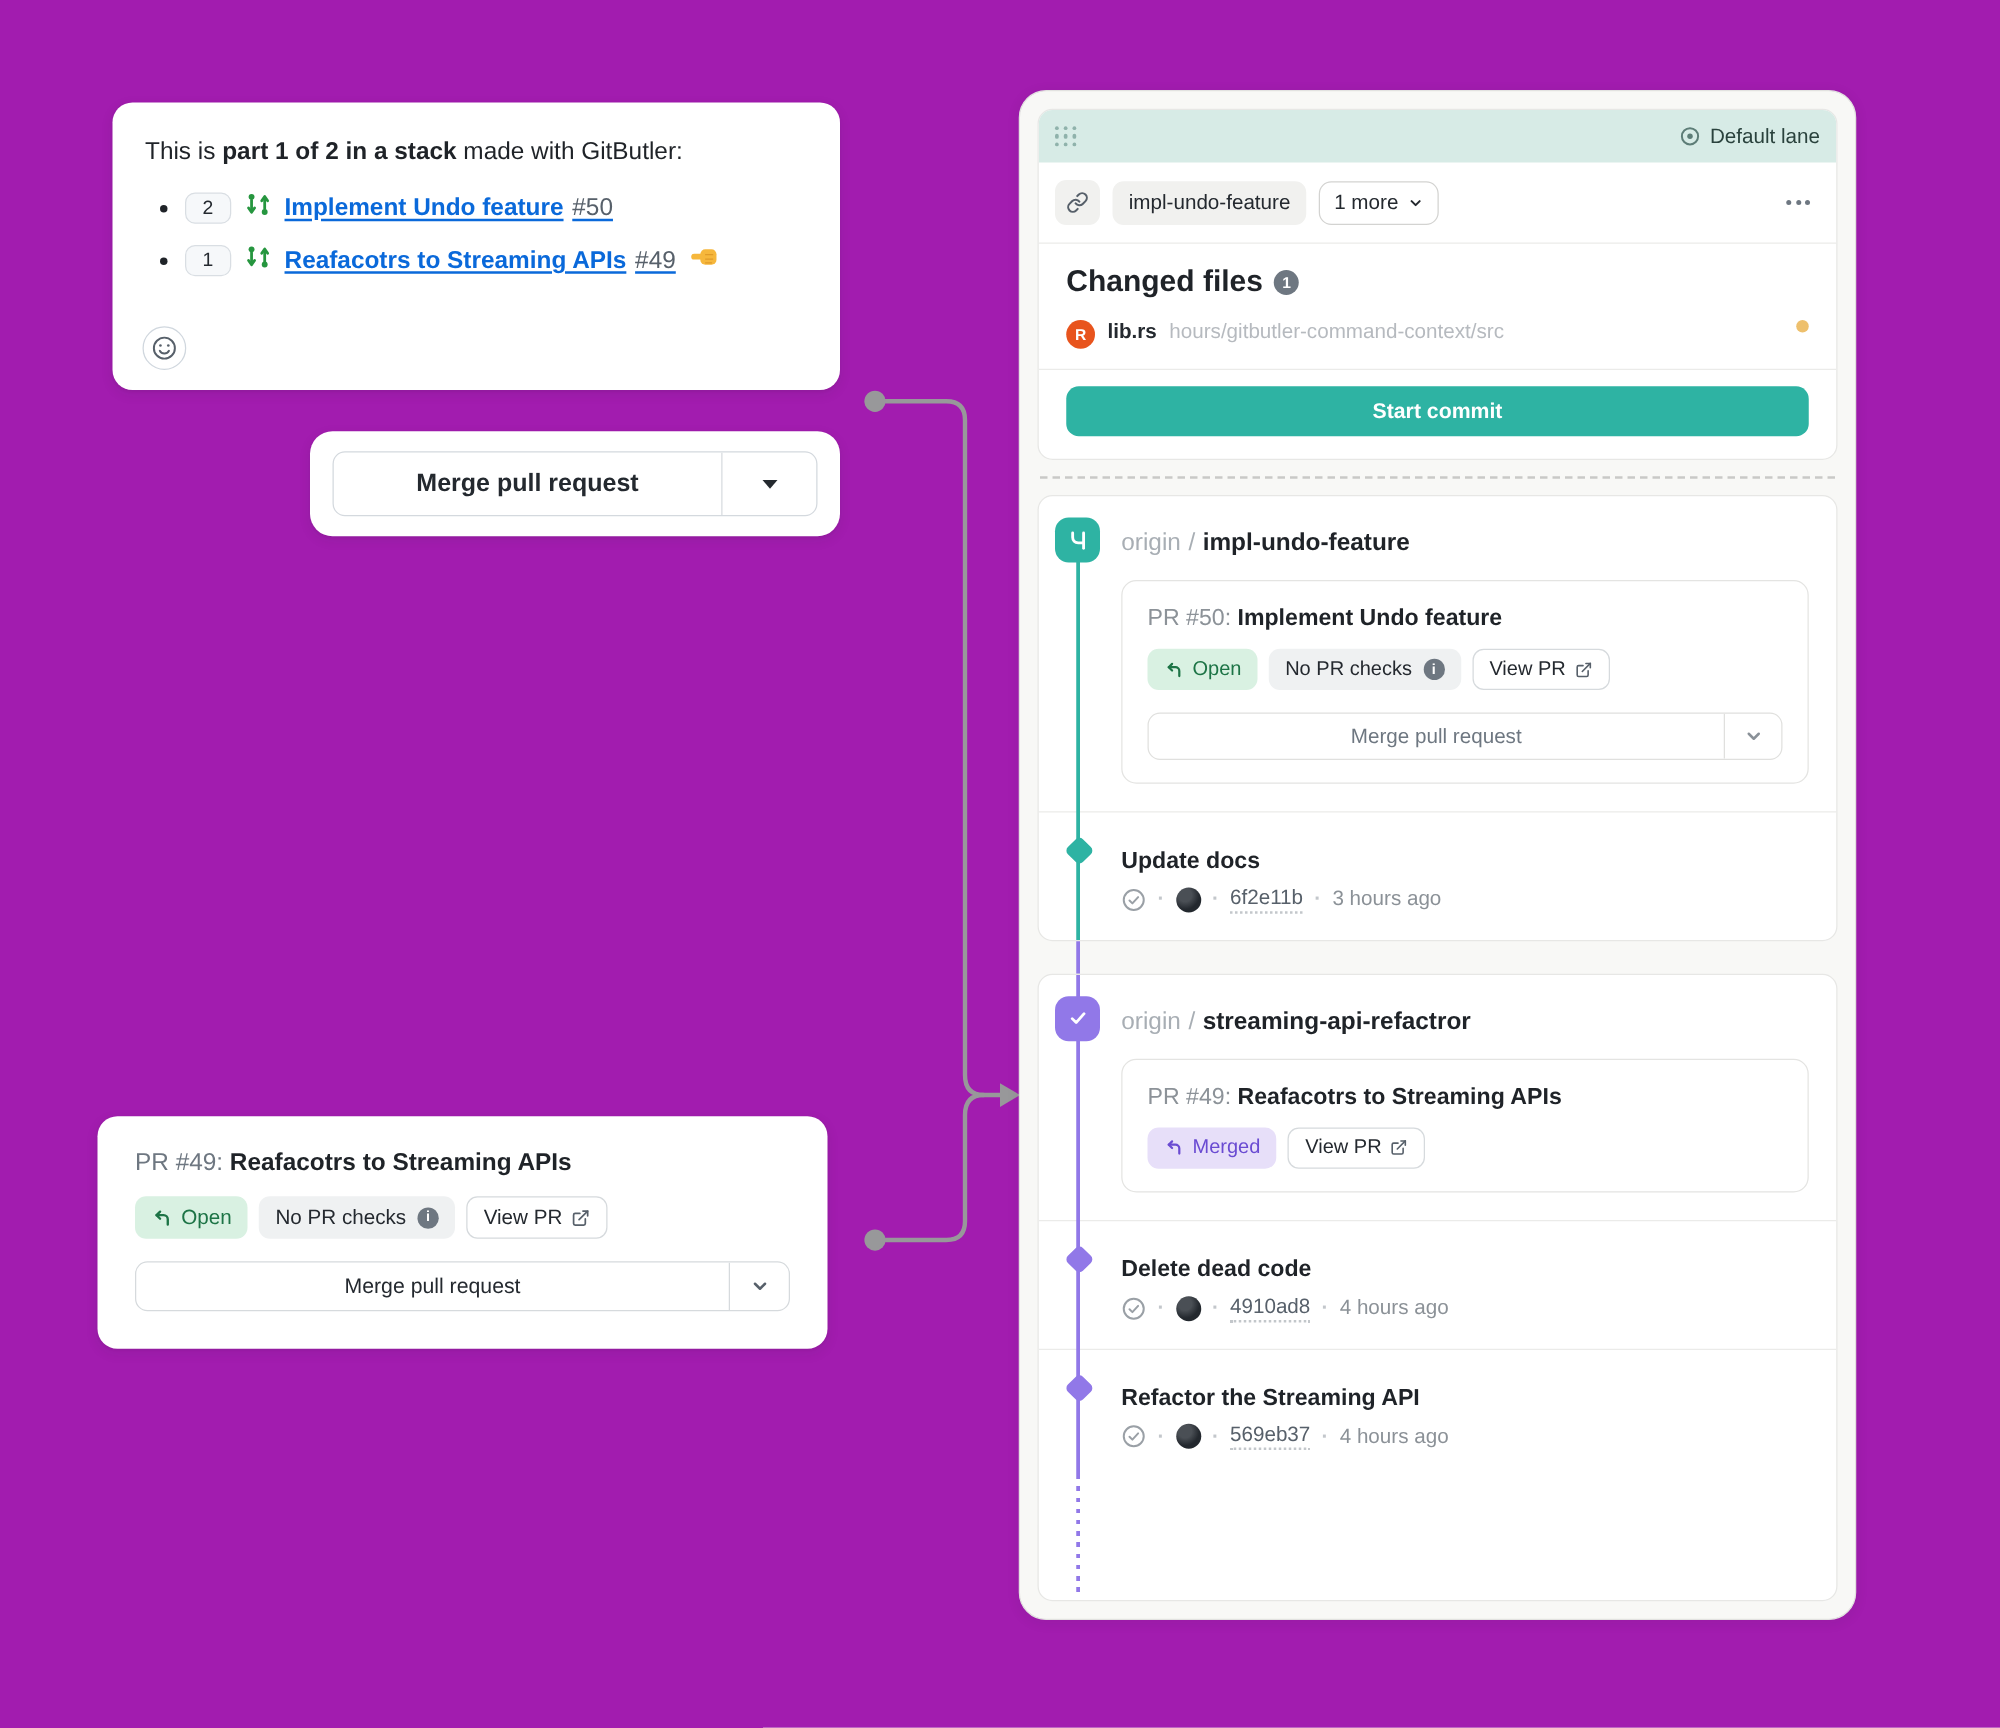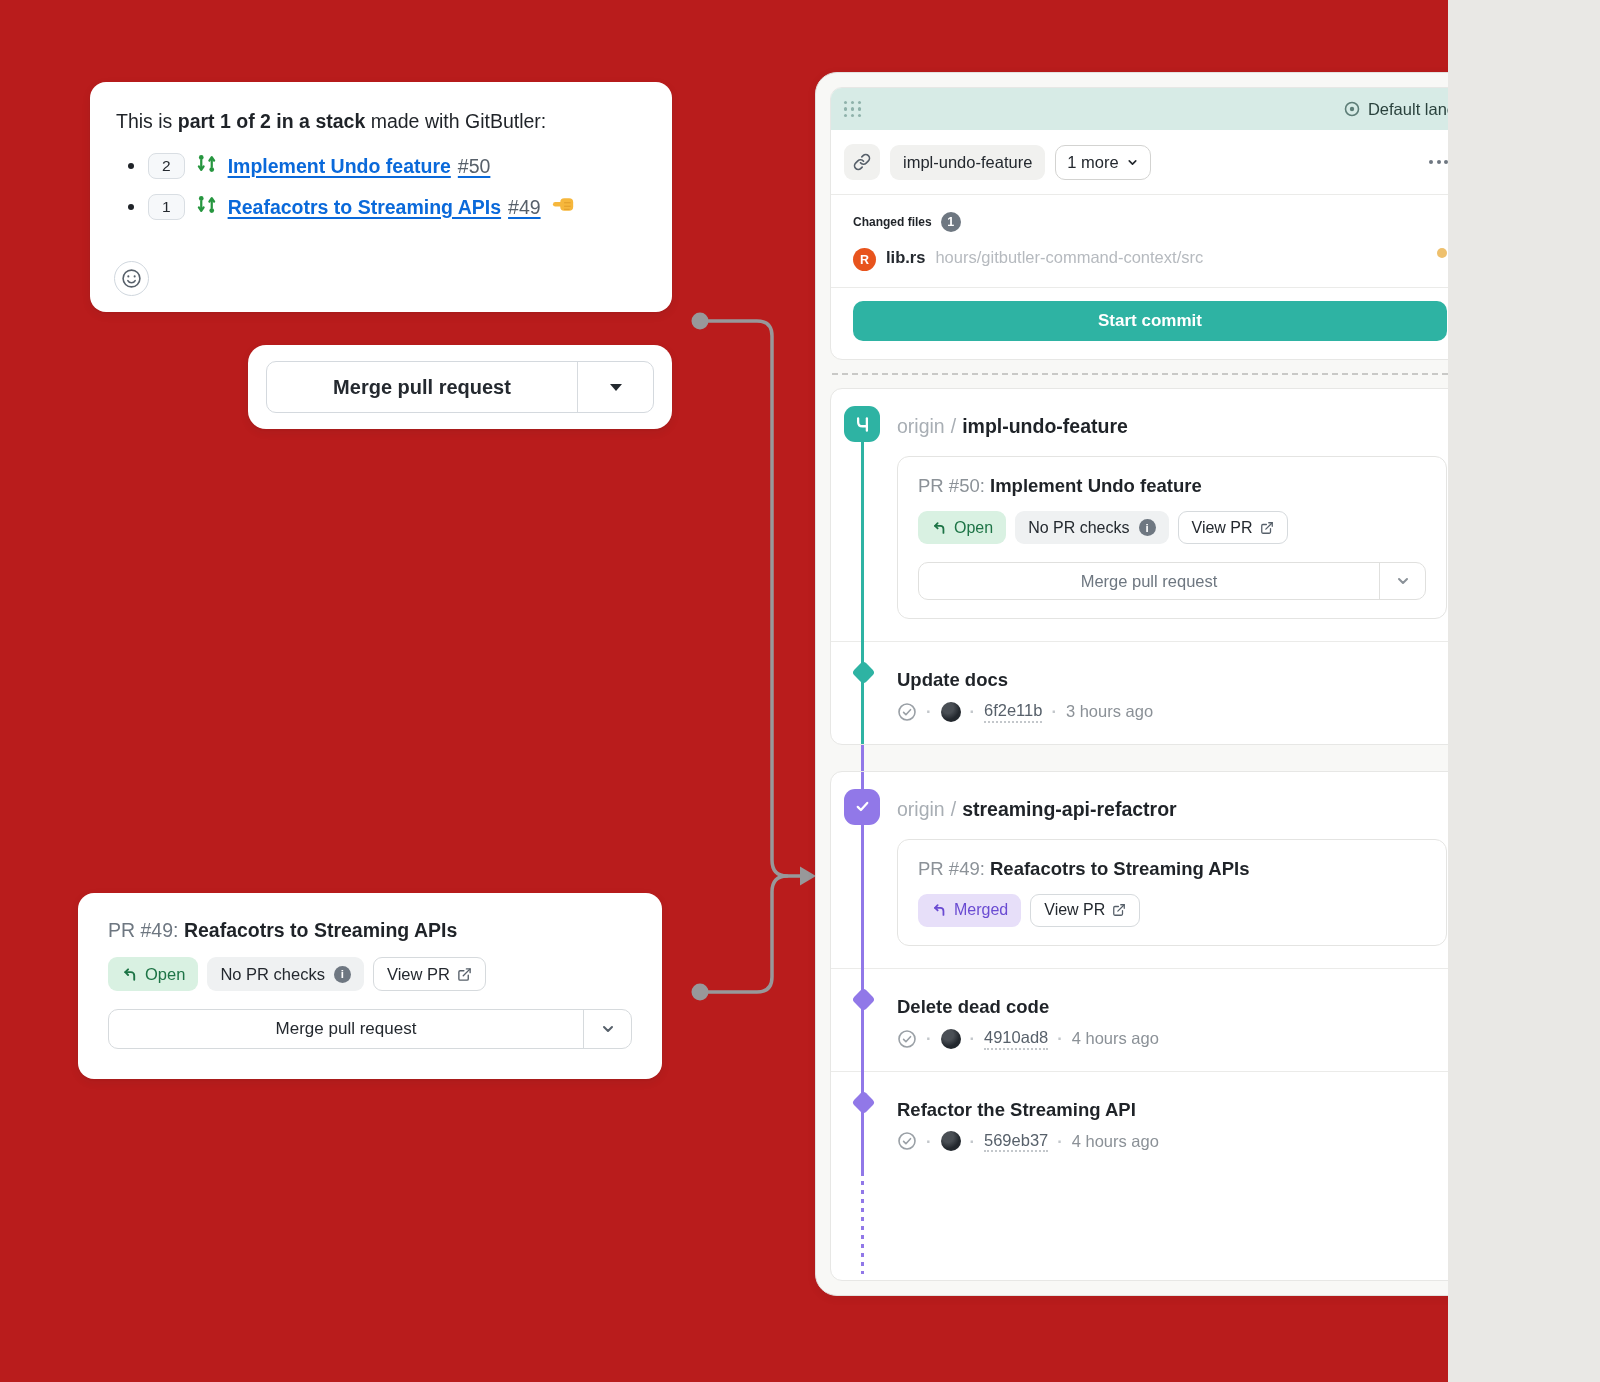--- a/index.html
+++ b/index.html
@@ -1,18 +1,18 @@
 <!DOCTYPE html>
 <html><head>
 <meta charset="utf-8">
 <style>
   * { margin:0; padding:0; box-sizing:border-box; }
   html,body { width:1600px; height:1382px; }
   body { font-family:"Liberation Sans", sans-serif; background:#e9e8e5; color:#1f2328; }
-  .stage { position:relative; width:1448px; height:1382px; overflow:hidden; background:#b91c1c; }
+  .stage { position:relative; width:1600px; height:1382px; overflow:hidden; background:#a21caf; }
 
   
   .connectors { position:absolute; left:0; top:0; width:1600px; height:1382px; z-index:1; }
 
   
   .card { position:absolute; background:#fff; border-radius:16px;
           box-shadow:0 1px 2px rgba(31,35,40,.06), 0 3px 10px rgba(31,35,40,.08);
           z-index:2; }
 
   
@@ -79,21 +79,21 @@
               display:flex; align-items:center; justify-content:center; cursor:pointer; }
   .chip { background:#f1f1ef; border-radius:9px; padding:8px 13px; font-size:16.5px;
           font-weight:500; color:#24292f; }
   .more-btn { background:#fff; border:1px solid #d3d3d1; border-radius:10px; padding:7px 11px;
               display:flex; align-items:center; gap:7px; font-family:inherit; font-size:16.5px;
               font-weight:500; color:#24292f; cursor:pointer; }
   .kebab { margin-left:auto; background:none; border:none; display:flex; gap:3.5px; padding:8px; cursor:pointer; }
   .kebab i { width:4px; height:4px; border-radius:50%; background:#6e7781; }
   .hr { border-top:1px solid #ebebe9; }
   .cf-head { padding:17px 22px 4px; display:flex; align-items:center; gap:9px; }
-  .cf-label { font-size:12px; font-weight:700; color:#1f2328; }
+  .cf-label { font-size:24px; font-weight:700; color:#1f2328; }
   .cf-count { width:20px; height:20px; border-radius:50%; background:#6e7781; color:#fff;
               font-size:12.5px; font-weight:700; display:flex; align-items:center; justify-content:center; }
   .file-row { padding:12px 22px 16px; display:flex; align-items:flex-start; gap:10px; }
   .rust-icon { width:23px; height:23px; border-radius:50%; background:#e8541d; color:#fff;
                font-size:12.5px; font-weight:700; display:flex; align-items:center;
                justify-content:center; flex:none; }
   .rust-icon::after { content:"R"; }
   .file-name { font-size:16.5px; font-weight:700; color:#24292f; }
   .file-path { font-size:16.5px; color:#b6babf; flex:1; white-space:nowrap; overflow:hidden; }
   .mod-dot { width:10px; height:10px; border-radius:50%; background:#eec06d; flex:none; }

